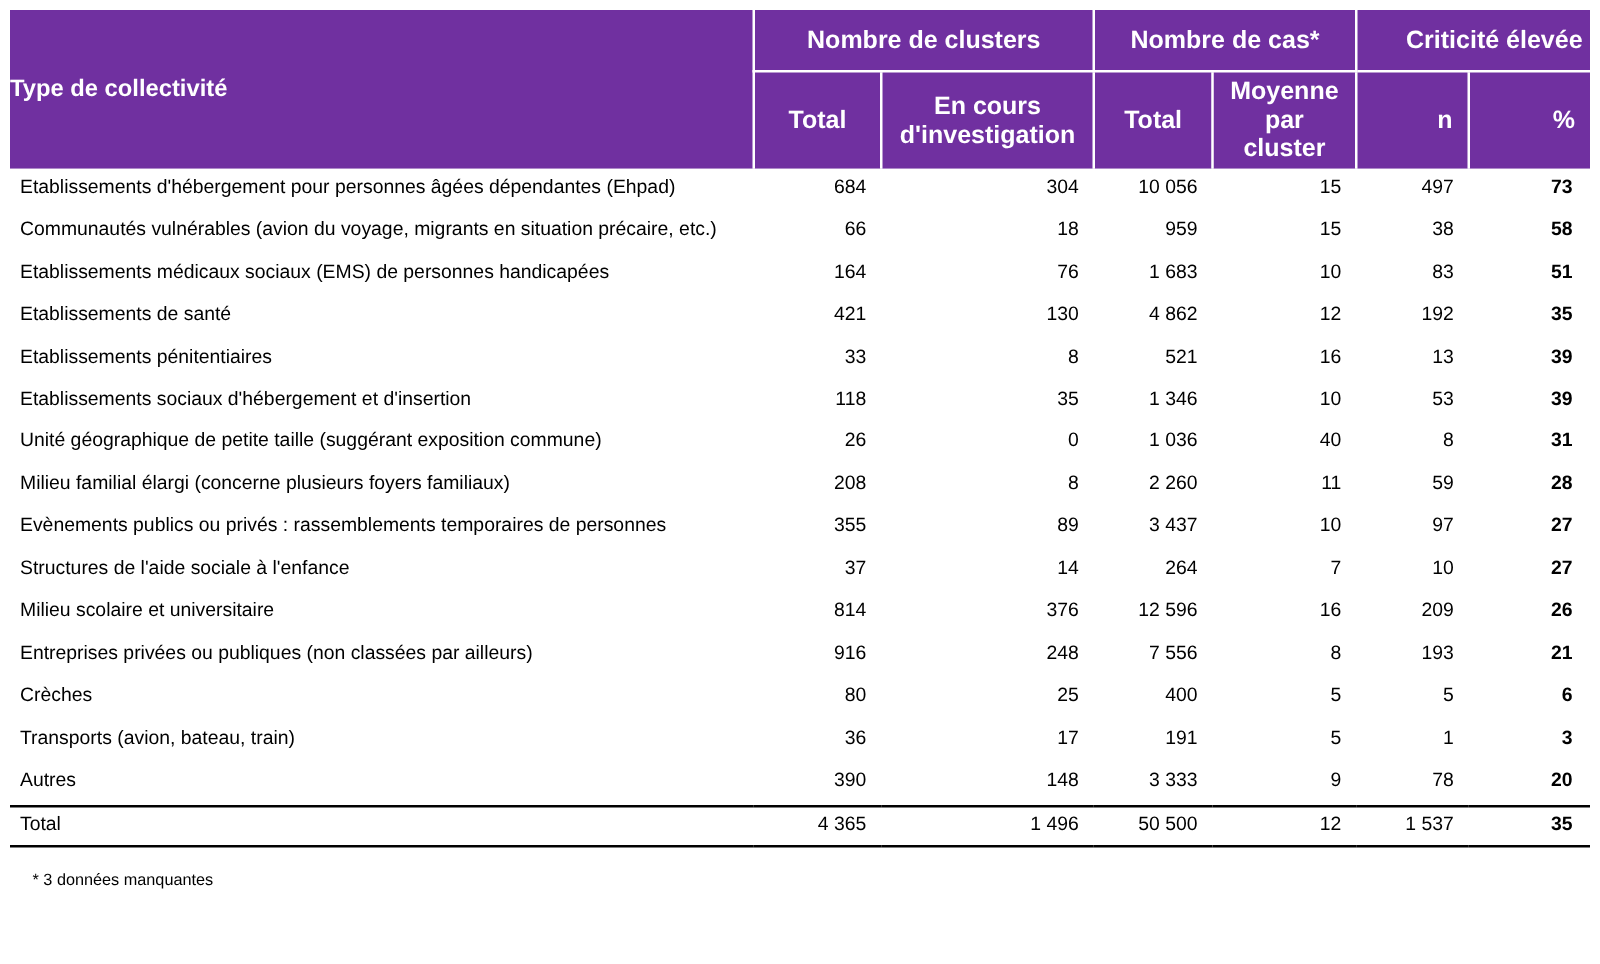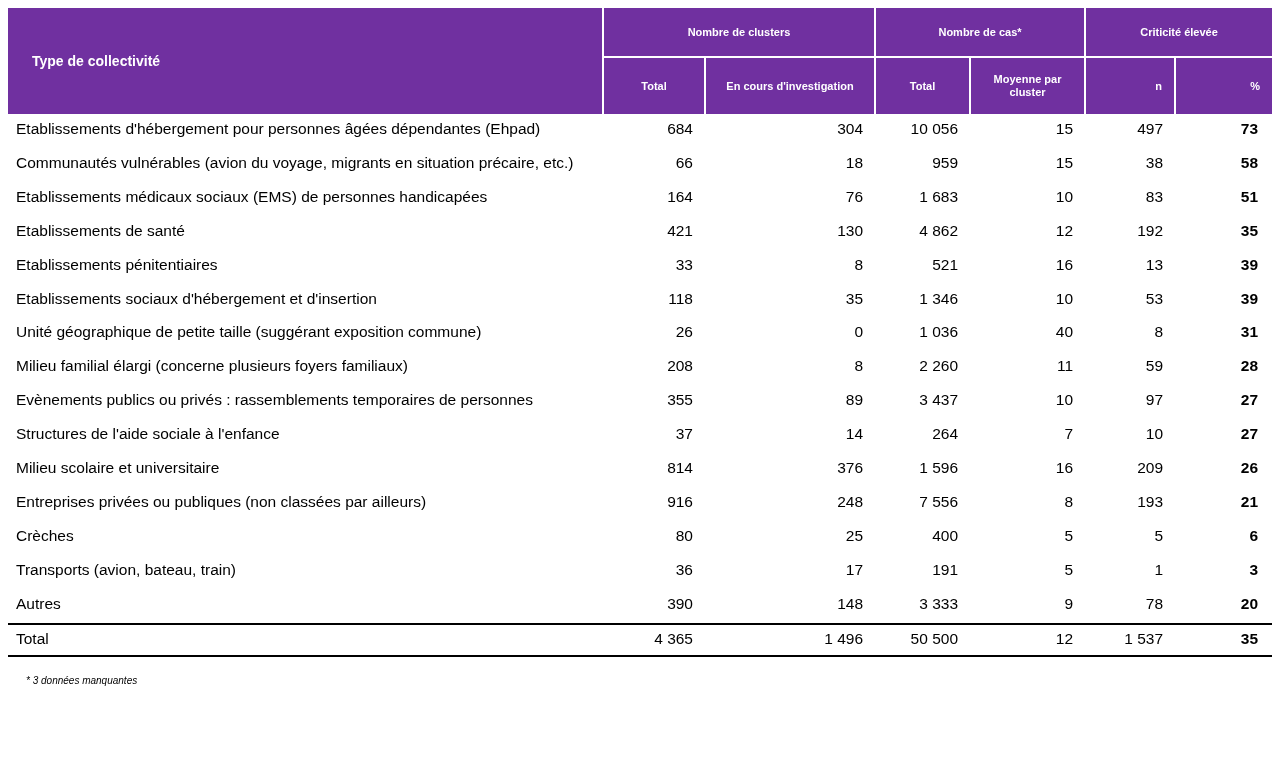--- a/index.html
+++ b/index.html
@@ -19,48 +19,48 @@
   table.data-table {
     border-collapse: collapse;
     table-layout: fixed;
     width: 1264px;
   }
   
   thead th {
     background: #7030A0;
     color: #ffffff;
     font-weight: bold;
-    font-size: 11px;
+    font-size: 20px;
     border: 2px solid #ffffff;
     padding: 4px 6px;
     line-height: 1.15;
   }
   thead th.row-header {
     text-align: left;
     vertical-align: middle;
-    padding-left: 24px;
-    font-size: 14px;
+    padding-left: 0;
+    font-size: 19px;
     border-left: none;
     border-top: none;
     border-bottom: none;
   }
   thead th.group {
     text-align: center;
     vertical-align: middle;
     height: 40px;
     border-top: none;
   }
   thead th.sub {
     text-align: center;
     vertical-align: middle;
     height: 48px;
     border-bottom: none;
   }
   thead th.sub.right { text-align: right; padding-right: 12px; }
-  thead th.last { border-right: none; }
+  thead th.last { border-right: none; text-align: right; }
   
   tbody td {
     vertical-align: top;
     font-size: 15.5px;
     padding: 6px 12px 9px 8px;
     background: #ffffff;
   }
   tbody td.label-cell {
     text-align: left;
     padding-right: 6px;
@@ -76,22 +76,21 @@
     padding-right: 14px;
   }
   tbody tr.total-row td {
     border-top: 2px solid #000000;
     border-bottom: 2px solid #000000;
     padding-top: 5px;
     padding-bottom: 6px;
   }
   
   .footnote {
-    font-style: italic;
-    font-size: 10px;
+    font-size: 13px;
     margin: 18px 0 0 18px;
   }
 </style>
 </head>
 <body>
 
 <table class="data-table">
   <colgroup>
     <col style="width:595px">
     <col style="width:102px">
@@ -205,21 +204,21 @@
         <td class="num">14</td>
         <td class="num">264</td>
         <td class="num">7</td>
         <td class="num">10</td>
         <td class="num pct">27</td>
       </tr>
       <tr>
         <td class="label-cell">Milieu scolaire et universitaire</td>
         <td class="num">814</td>
         <td class="num">376</td>
-        <td class="num">1 596</td>
+        <td class="num">12 596</td>
         <td class="num">16</td>
         <td class="num">209</td>
         <td class="num pct">26</td>
       </tr>
       <tr>
         <td class="label-cell">Entreprises privées ou publiques (non classées par ailleurs)</td>
         <td class="num">916</td>
         <td class="num">248</td>
         <td class="num">7 556</td>
         <td class="num">8</td>

